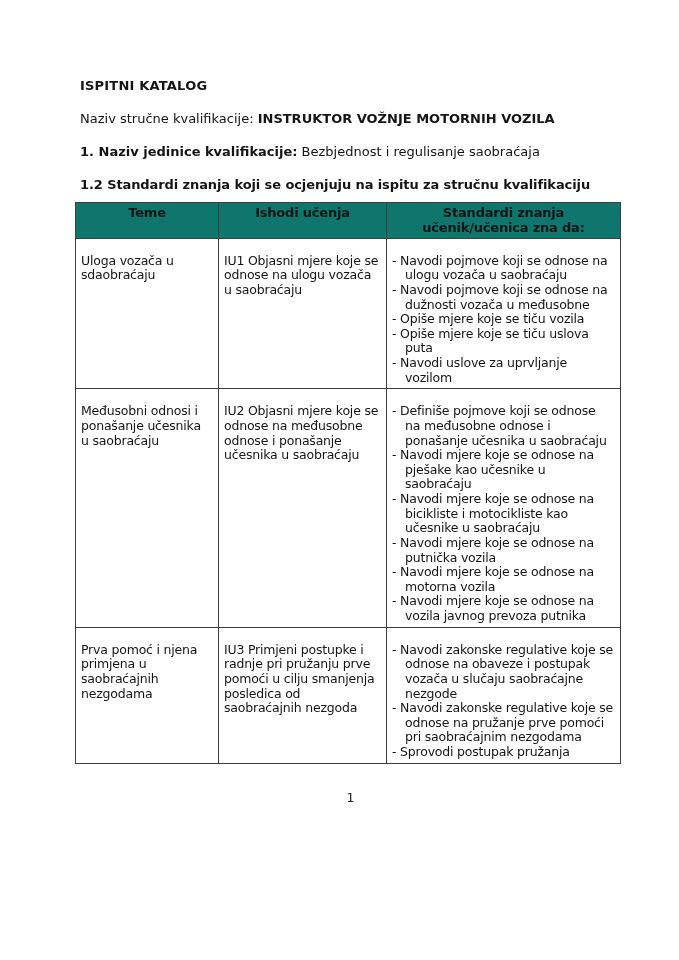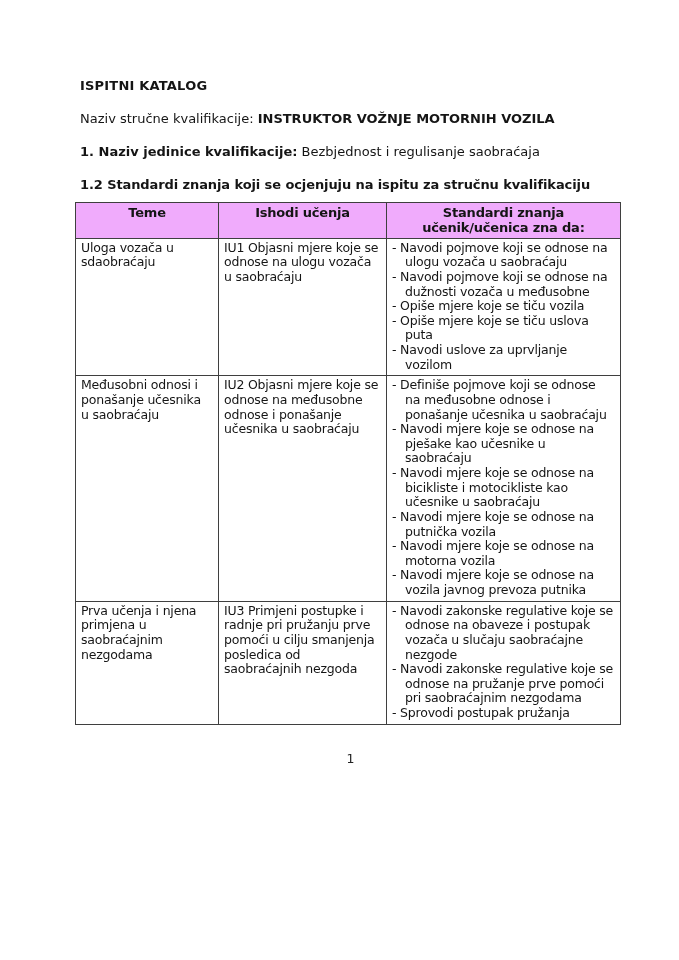--- a/index.html
+++ b/index.html
@@ -22,27 +22,27 @@
     margin-left:-5px;
     font-size:12.5px;
     letter-spacing:-0.2px;
   }
   table.standards th, table.standards td {
     border:1px solid #3f3f3f;
     vertical-align:top;
     line-height:1.17;
   }
   table.standards th {
-    background:#f0abfc;
+    background:#0f766e;
     font-weight:bold;
     text-align:center;
     padding:2px 4px;
     font-size:13px;
   }
-  table.standards td { padding:2px 6px 3px 5px; }
+  table.standards td { padding:15px 6px 3px 5px; }
   .col-teme   { width:143px; }
   .col-ishodi { width:168px; }
   .col-std    { width:234px; }
   .bullet { padding-left:13px; text-indent:-13px; }
   .page-number {
     text-align:center;
     margin-top:26px;
     font-size:12.5px;
     color:#222;
   }
@@ -97,21 +97,21 @@
           <td>
             <div class="bullet">- Definiše pojmove koji se odnose na međusobne odnose i ponašanje učesnika u saobraćaju</div>
             <div class="bullet">- Navodi mjere koje se odnose na pješake kao učesnike u saobraćaju</div>
             <div class="bullet">- Navodi mjere koje se odnose na bicikliste i motocikliste kao učesnike u saobraćaju</div>
             <div class="bullet">- Navodi mjere koje se odnose na putnička vozila</div>
             <div class="bullet">- Navodi mjere koje se odnose na motorna vozila</div>
             <div class="bullet">- Navodi mjere koje se odnose na vozila javnog prevoza putnika</div>
           </td>
         </tr>
         <tr>
-          <td>Prva učenja i njena primjena u saobraćajnim nezgodama</td>
+          <td>Prva pomoć i njena primjena u saobraćajnih nezgodama</td>
           <td>IU3 Primjeni postupke i radnje pri pružanju prve pomoći u cilju smanjenja posledica od saobraćajnih nezgoda</td>
           <td>
             <div class="bullet">- Navodi zakonske regulative koje se odnose na obaveze i postupak vozača u slučaju saobraćajne nezgode</div>
             <div class="bullet">- Navodi zakonske regulative koje se odnose na pružanje prve pomoći pri saobraćajnim nezgodama</div>
             <div class="bullet">- Sprovodi postupak pružanja</div>
           </td>
         </tr>
       </tbody>
   </table>
 

